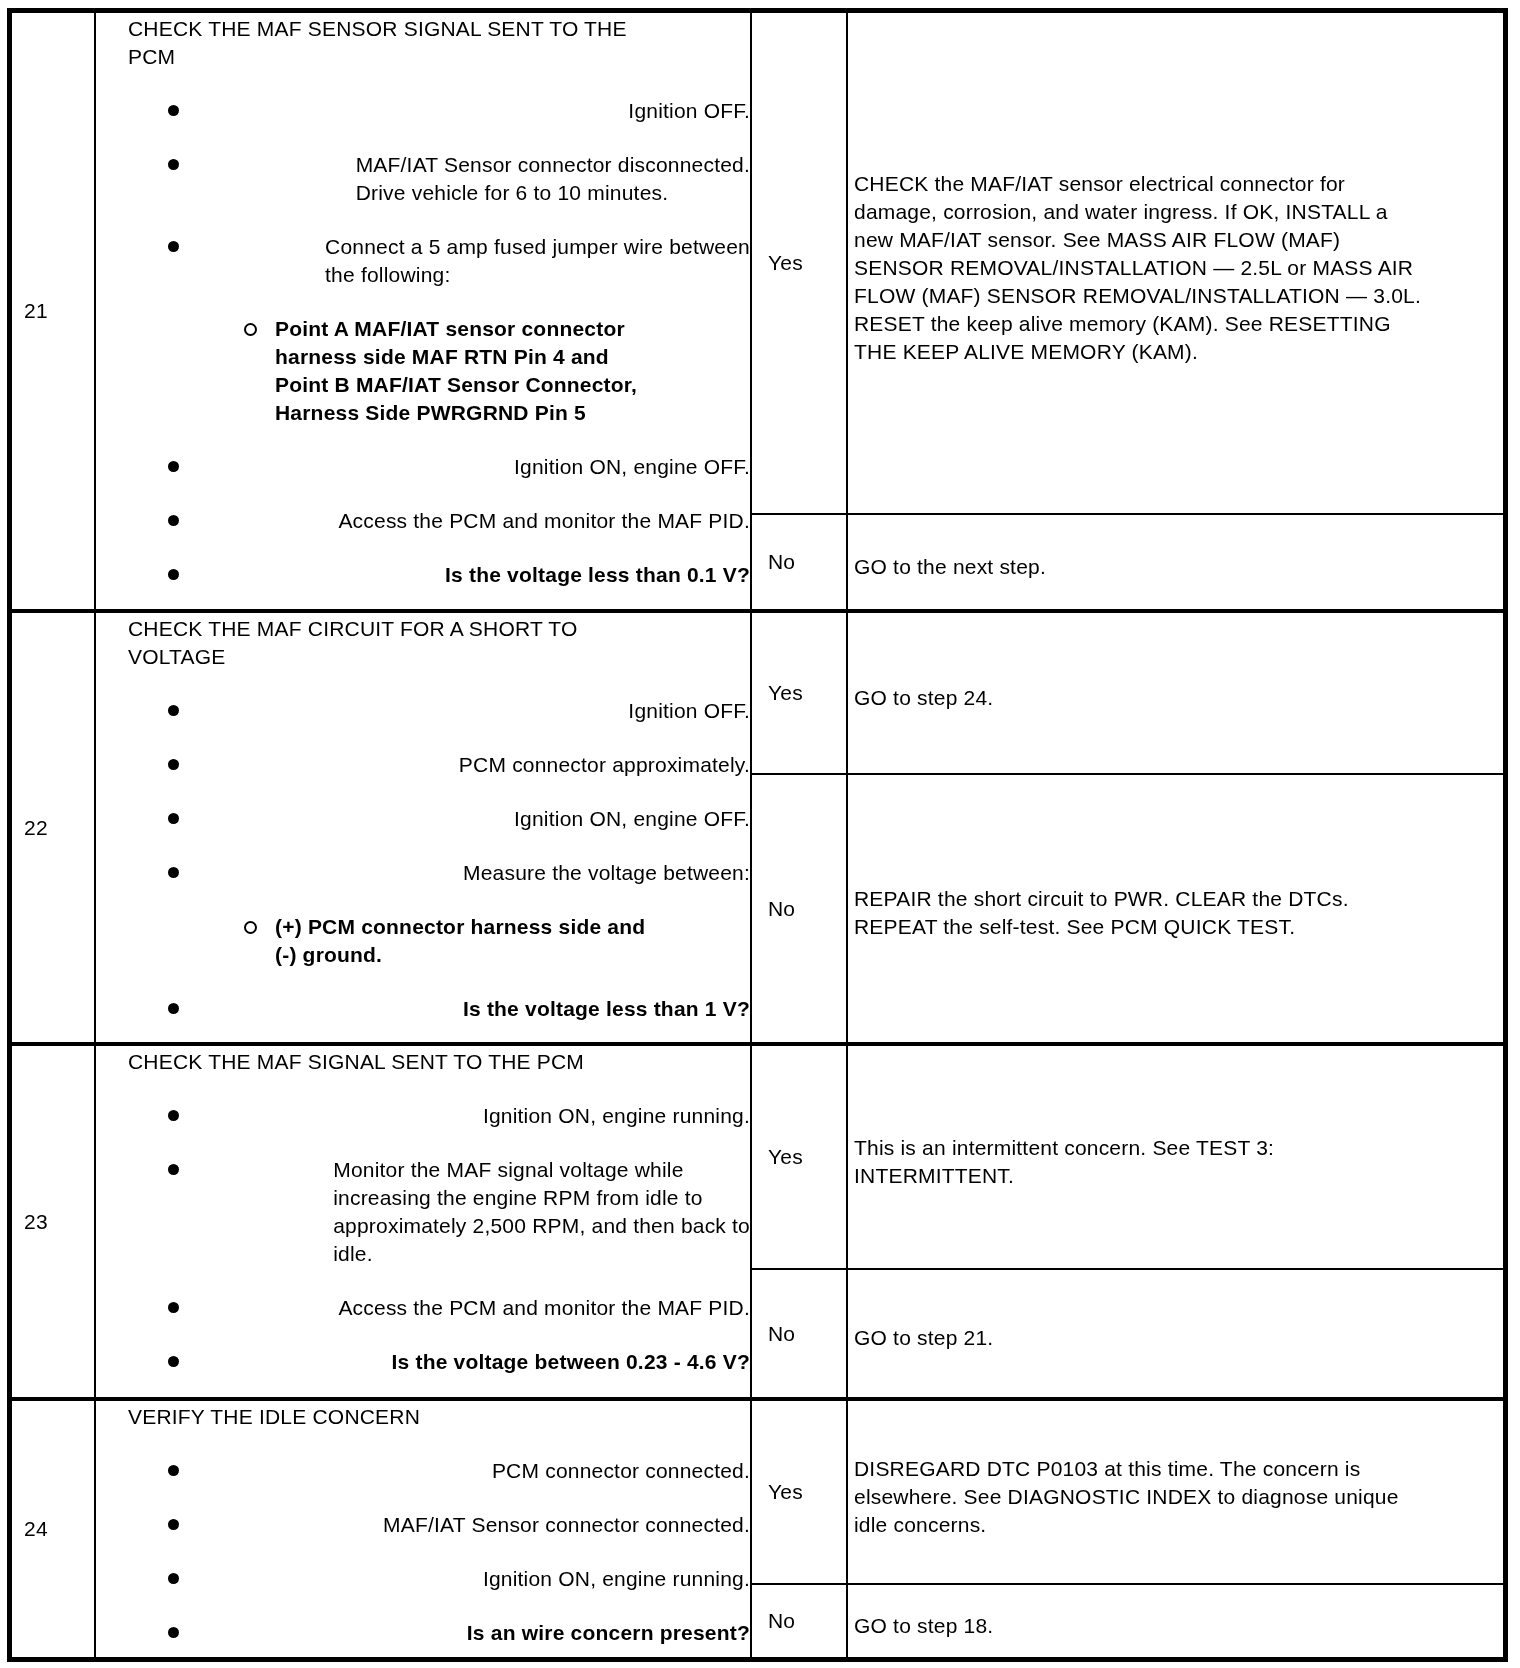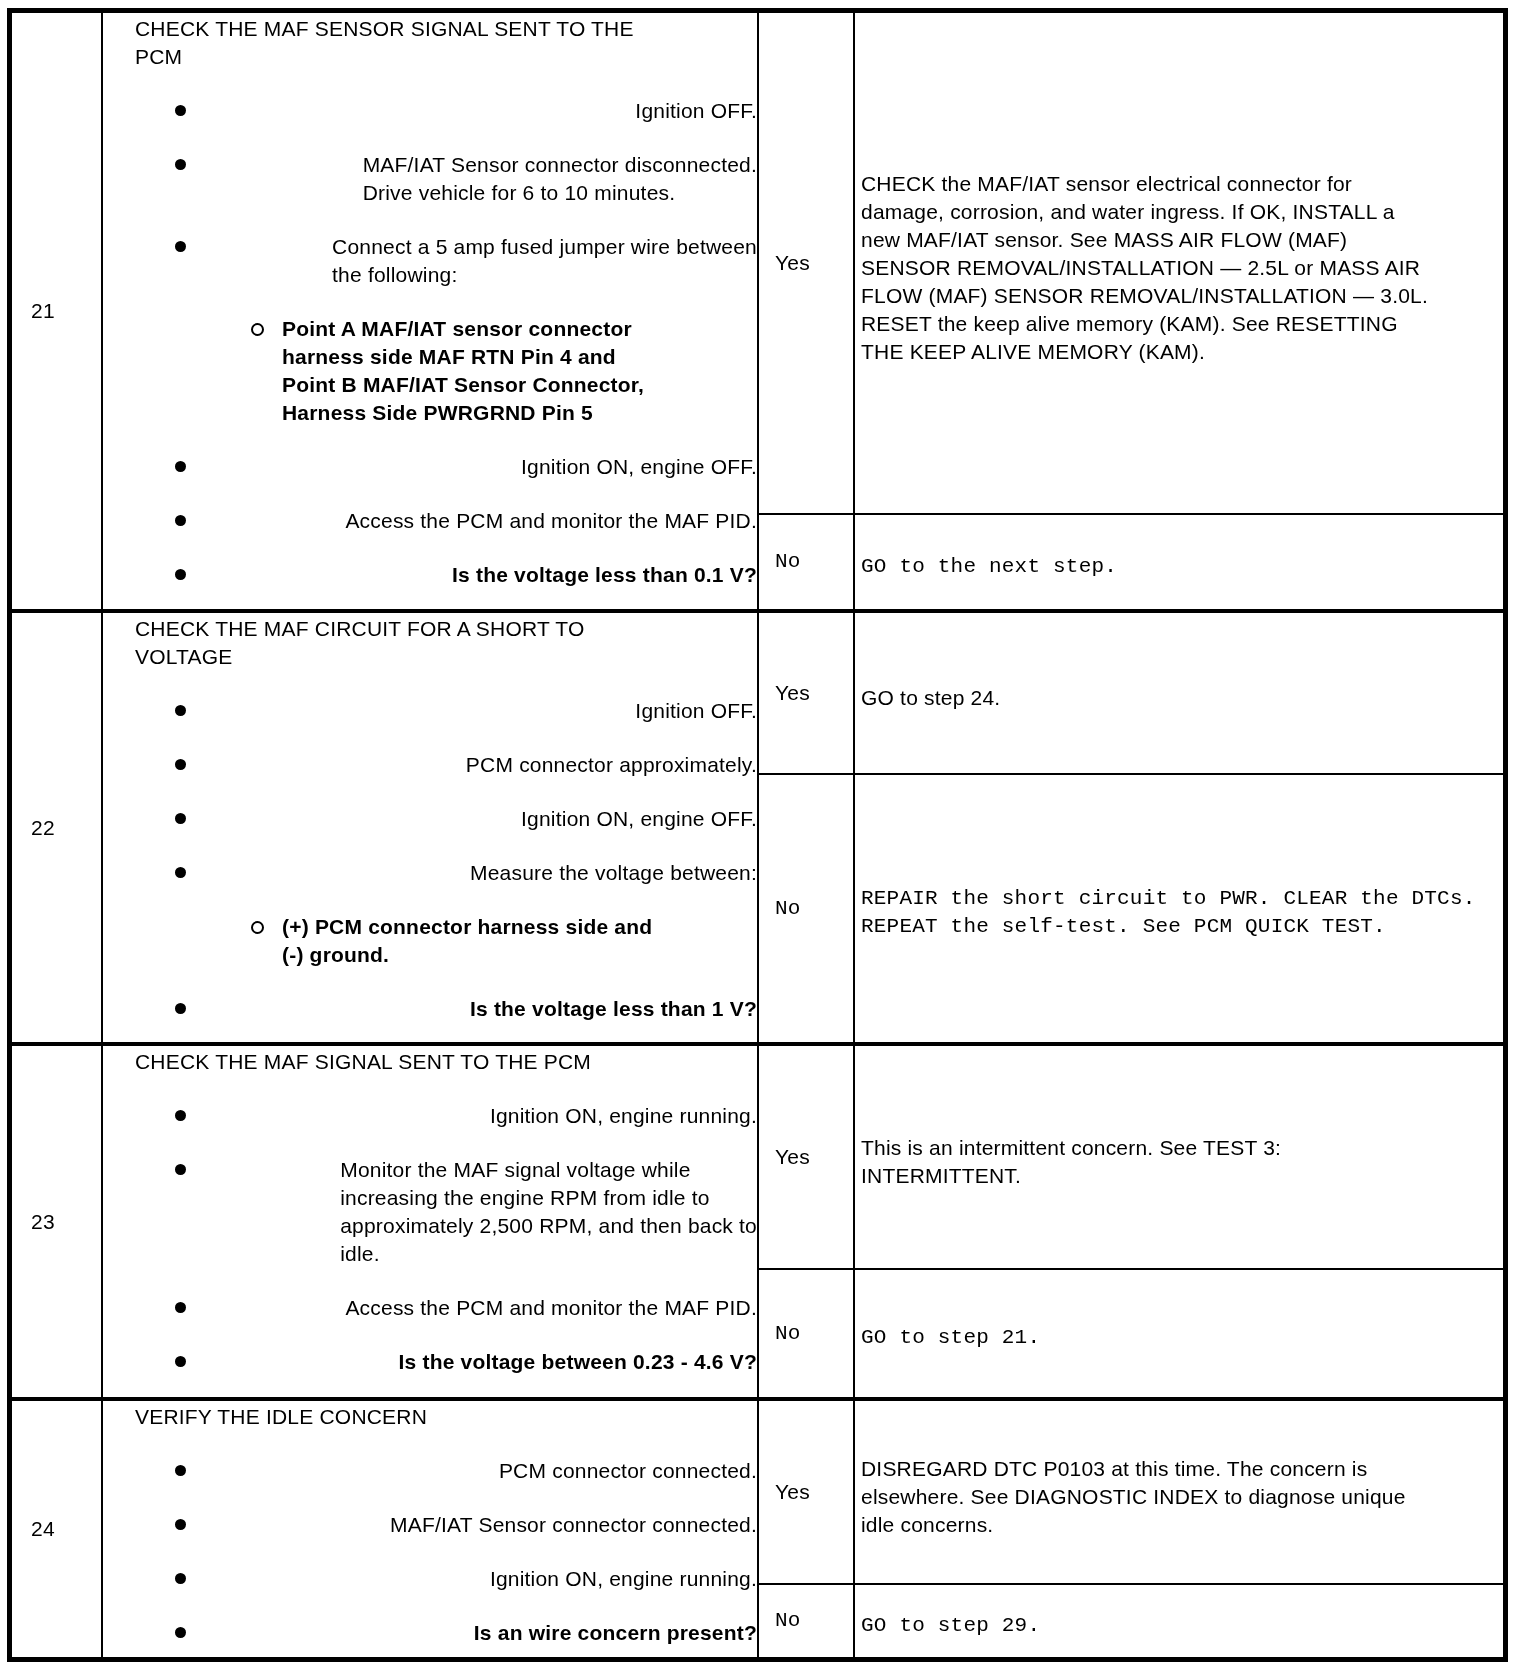--- a/index.html
+++ b/index.html
@@ -28,37 +28,37 @@
   .step:nth-child(1) { height: 596px; }
   .step:nth-child(2) { height: 429px; }
   .step:nth-child(3) { height: 351px; }
   .step:nth-child(4) { height: 256px; }
 
   .col-num {
     width: 70px;
     border-right: 2px solid #000;
     display: flex;
     align-items: center;
-    padding-left: 19px;
+    padding-left: 12px;
     box-sizing: content-box;
     flex: none;
     text-align: right;
   }
   .col-desc {
     width: 628px;
     border-right: 2px solid #000;
     padding: 2px 0 0 4px;
     box-sizing: border-box;
     flex: none;
     overflow: hidden;
     margin-left: 28px;
   }
   .col-results { flex: 1; display: flex; flex-direction: column; }
   .result-row { display: flex; overflow: hidden; }
-  .result-row.no-row { border-top: 2px solid #000; font-family: Liberation Mono, monospace; }
+  .result-row.no-row { border-top: 2px solid #000; }
   .step:nth-child(1) .result-row.yes-row { height: 500px; }
   .step:nth-child(1) .result-row.no-row  { height: 94px; }
   .step:nth-child(2) .result-row.yes-row { height: 160px; }
   .step:nth-child(2) .result-row.no-row  { height: 267px; }
   .step:nth-child(3) .result-row.yes-row { height: 222px; }
   .step:nth-child(3) .result-row.no-row  { height: 127px; }
   .step:nth-child(4) .result-row.yes-row { height: 182px; }
   .step:nth-child(4) .result-row.no-row  { height: 72px; }
 
   .col-answer {
@@ -310,20 +310,20 @@
             <span class="pre">DISREGARD DTC P0103 at this time. The concern is
 elsewhere. See DIAGNOSTIC INDEX to diagnose unique
 idle concerns.</span>
           </div>
         </div>
         <div class="result-row no-row">
           <div class="col-answer">
             <span>No</span>
           </div>
           <div class="col-action">
-            <span class="pre">GO to step 29.</span>
+            <span class="pre">GO to step 18.</span>
           </div>
         </div>
       </div>
     </div>
 
   </div>
 </div>
 
 </body></html>

